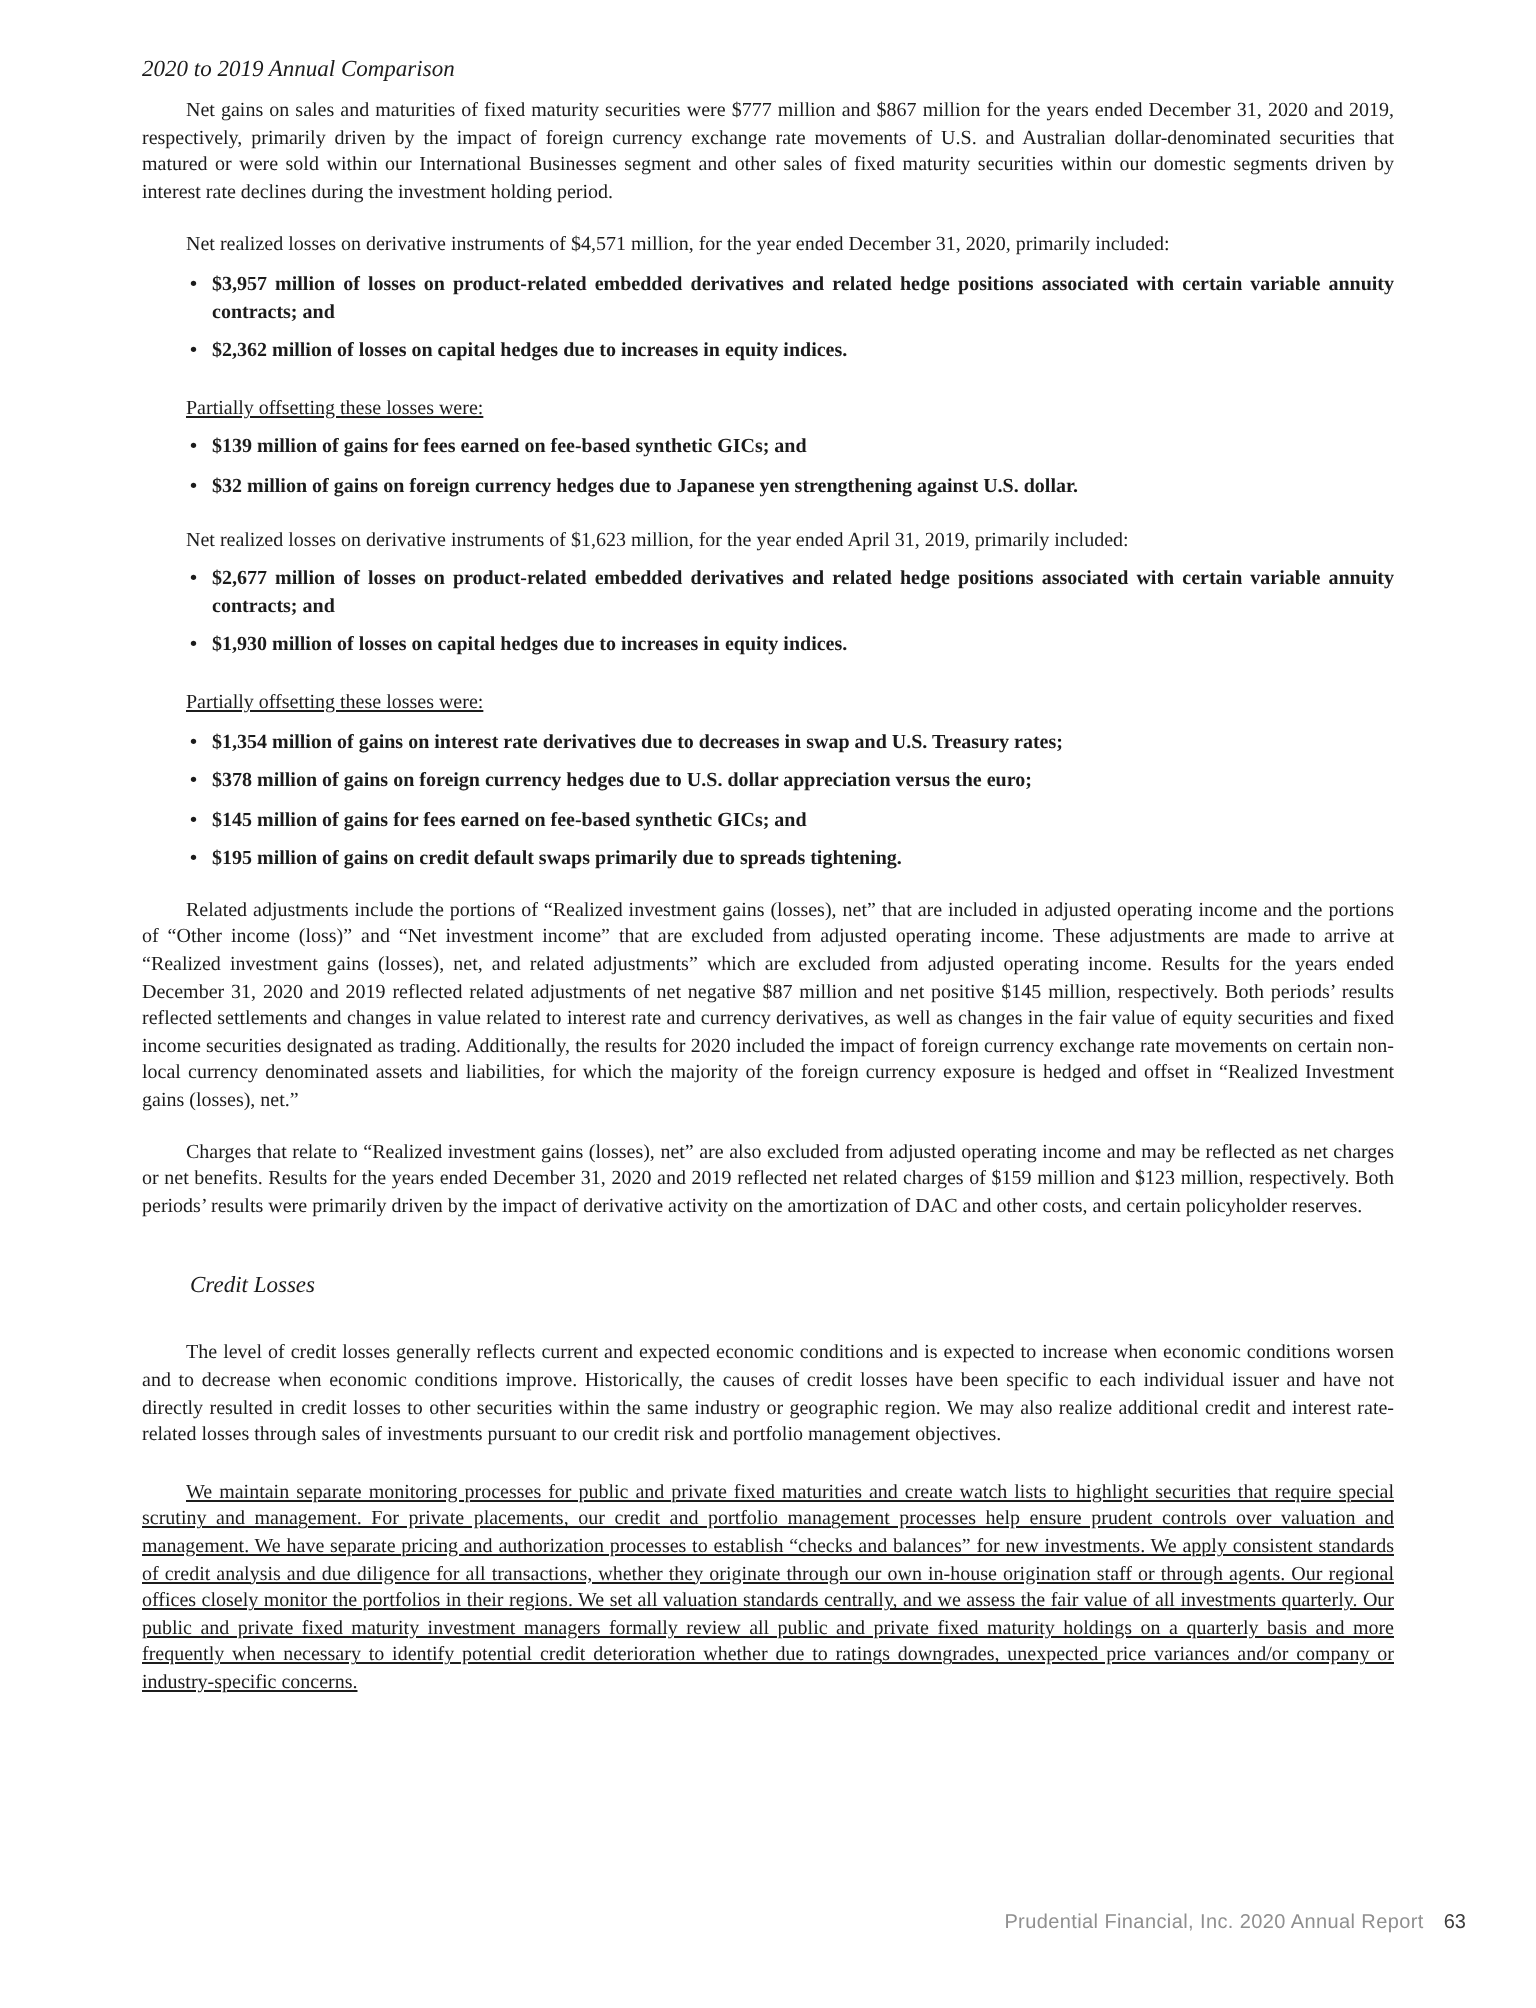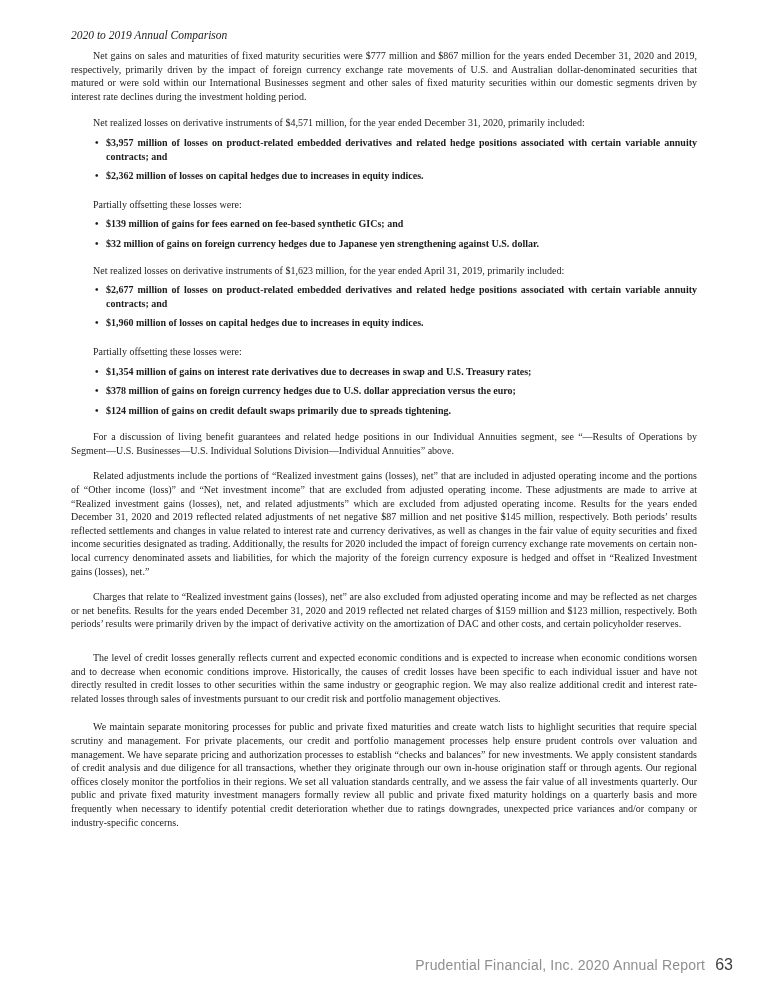--- a/index.html
+++ b/index.html
@@ -36,21 +36,21 @@
     padding-left: 24px;
   }
   p.para {
     margin: 13px 0 0 0;
     text-indent: 22px;
     text-align: justify;
   }
   p.para.after-heading { margin-top: 7px; }
   p.para.mt8  { margin-top: 20px; }
   p.para.mt12 { margin-top: 12px; }
-  p.para.mt15 { margin-top: 15px; }
+  p.para.mt15 { margin-top: 15px; text-decoration: underline; }
   ul.bullets {
     margin: 6px 0 0 0;
     padding: 0;
     list-style: none;
     font-weight: bold;
   }
   ul.bullets li {
     position: relative;
     padding-left: 35px;
     margin-top: 6px;
@@ -65,26 +65,26 @@
   .footer {
     position: absolute;
     right: 35px;
     top: 956px;
     display: flex;
     align-items: baseline;
     gap: 10px;
     font-family: "Liberation Sans", sans-serif;
   }
   .footer-label {
-    font-size: 14px;
+    font-size: 10px;
     color: #8f8f8f;
     letter-spacing: 0.2px;
   }
   .footer-page {
-    font-size: 16px;
+    font-size: 10px;
     color: #3d3d3d;
   }
 </style>
 </head>
 <body>
 
 <div class="page">
   <div class="content">
 
     <h1 class="section-heading">2020 to 2019 Annual Comparison</h1>
@@ -102,37 +102,38 @@
 
     <ul class="bullets">
       <li>$139 million of gains for fees earned on fee-based synthetic GICs; and</li>
       <li>$32 million of gains on foreign currency hedges due to Japanese yen strengthening against U.S. dollar.</li>
     </ul>
 
     <p class="para">Net realized losses on derivative instruments of $1,623 million, for the year ended April 31, 2019, primarily included:</p>
 
     <ul class="bullets">
       <li>$2,677 million of losses on product-related embedded derivatives and related hedge positions associated with certain variable annuity contracts; and</li>
-      <li>$1,960 million of losses on capital hedges due to increases in equity indices.</li>
+      <li>$1,930 million of losses on capital hedges due to increases in equity indices.</li>
     </ul>
 
     <p class="para mt15">Partially offsetting these losses were:</p>
 
     <ul class="bullets">
       <li>$1,354 million of gains on interest rate derivatives due to decreases in swap and U.S. Treasury rates;</li>
       <li>$378 million of gains on foreign currency hedges due to U.S. dollar appreciation versus the euro;</li>
-      <li>$124 million of gains on credit default swaps primarily due to spreads tightening.</li>
+      <li>$145 million of gains for fees earned on fee-based synthetic GICs; and</li>
+      <li>$195 million of gains on credit default swaps primarily due to spreads tightening.</li>
     </ul>
 
-    <p class="para">For a discussion of living benefit guarantees and related hedge positions in our Individual Annuities segment, see “—Results of Operations by Segment—U.S. Businesses—U.S. Individual Solutions Division—Individual Annuities” above.</p>
 
     <p class="para mt12">Related adjustments include the portions of “Realized investment gains (losses), net” that are included in adjusted operating income and the portions of “Other income (loss)” and “Net investment income” that are excluded from adjusted operating income. These adjustments are made to arrive at “Realized investment gains (losses), net, and related adjustments” which are excluded from adjusted operating income. Results for the years ended December 31, 2020 and 2019 reflected related adjustments of net negative $87 million and net positive $145 million, respectively. Both periods’ results reflected settlements and changes in value related to interest rate and currency derivatives, as well as changes in the fair value of equity securities and fixed income securities designated as trading. Additionally, the results for 2020 included the impact of foreign currency exchange rate movements on certain non-local currency denominated assets and liabilities, for which the majority of the foreign currency exposure is hedged and offset in “Realized Investment gains (losses), net.”</p>
 
     <p class="para mt12">Charges that relate to “Realized investment gains (losses), net” are also excluded from adjusted operating income and may be reflected as net charges or net benefits. Results for the years ended December 31, 2020 and 2019 reflected net related charges of $159 million and $123 million, respectively. Both periods’ results were primarily driven by the impact of derivative activity on the amortization of DAC and other costs, and certain policyholder reserves.</p>
 
+    <h2 class="section-heading indented">Credit Losses</h2>
 
     <p class="para mt8">The level of credit losses generally reflects current and expected economic conditions and is expected to increase when economic conditions worsen and to decrease when economic conditions improve. Historically, the causes of credit losses have been specific to each individual issuer and have not directly resulted in credit losses to other securities within the same industry or geographic region. We may also realize additional credit and interest rate-related losses through sales of investments pursuant to our credit risk and portfolio management objectives.</p>
 
     <p class="para mt15">We maintain separate monitoring processes for public and private fixed maturities and create watch lists to highlight securities that require special scrutiny and management. For private placements, our credit and portfolio management processes help ensure prudent controls over valuation and management. We have separate pricing and authorization processes to establish “checks and balances” for new investments. We apply consistent standards of credit analysis and due diligence for all transactions, whether they originate through our own in-house origination staff or through agents. Our regional offices closely monitor the portfolios in their regions. We set all valuation standards centrally, and we assess the fair value of all investments quarterly. Our public and private fixed maturity investment managers formally review all public and private fixed maturity holdings on a quarterly basis and more frequently when necessary to identify potential credit deterioration whether due to ratings downgrades, unexpected price variances and/or company or industry-specific concerns.</p>
 
   </div>
 
   <div class="footer">
     <span class="footer-label">Prudential Financial, Inc. 2020 Annual Report</span>
     <span class="footer-page">63</span>

